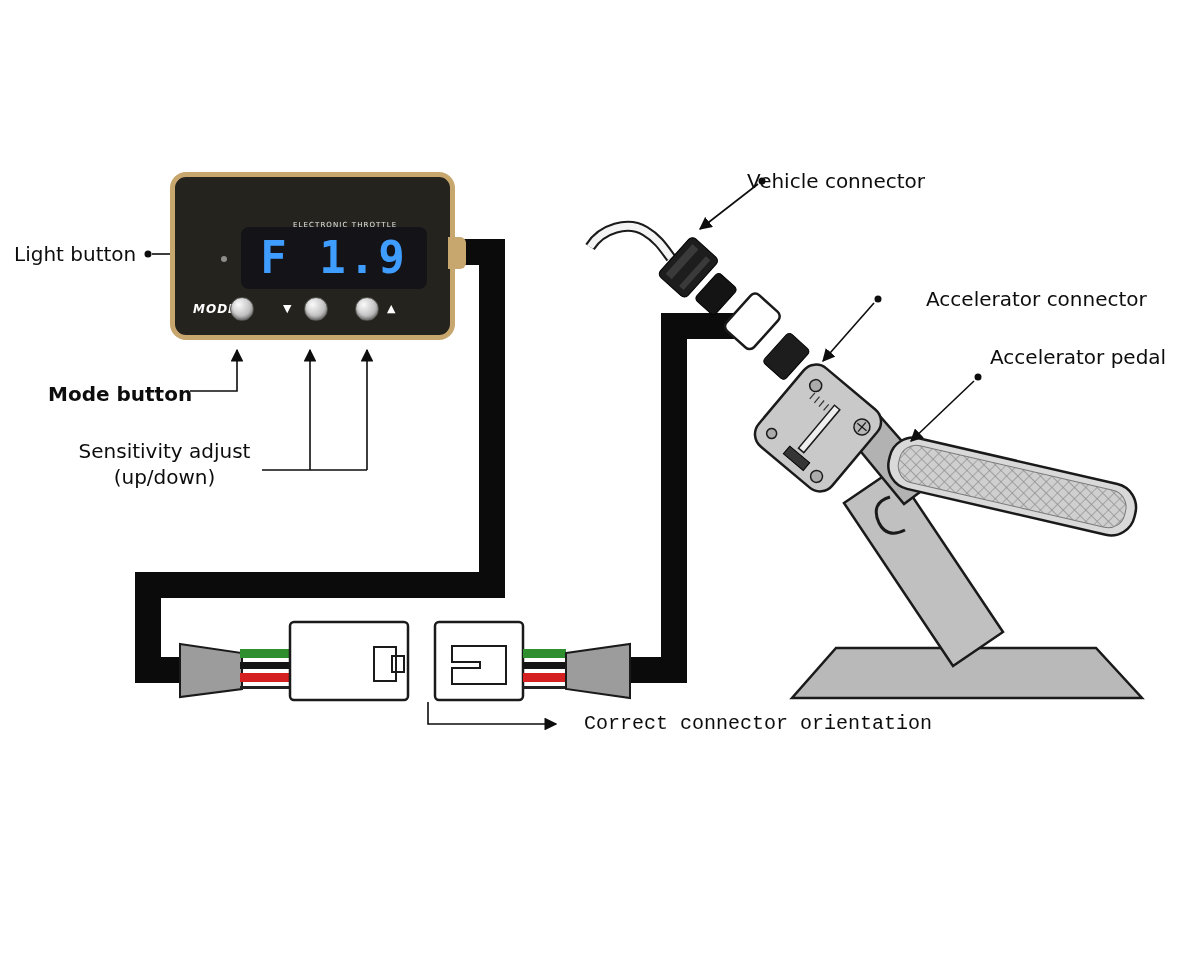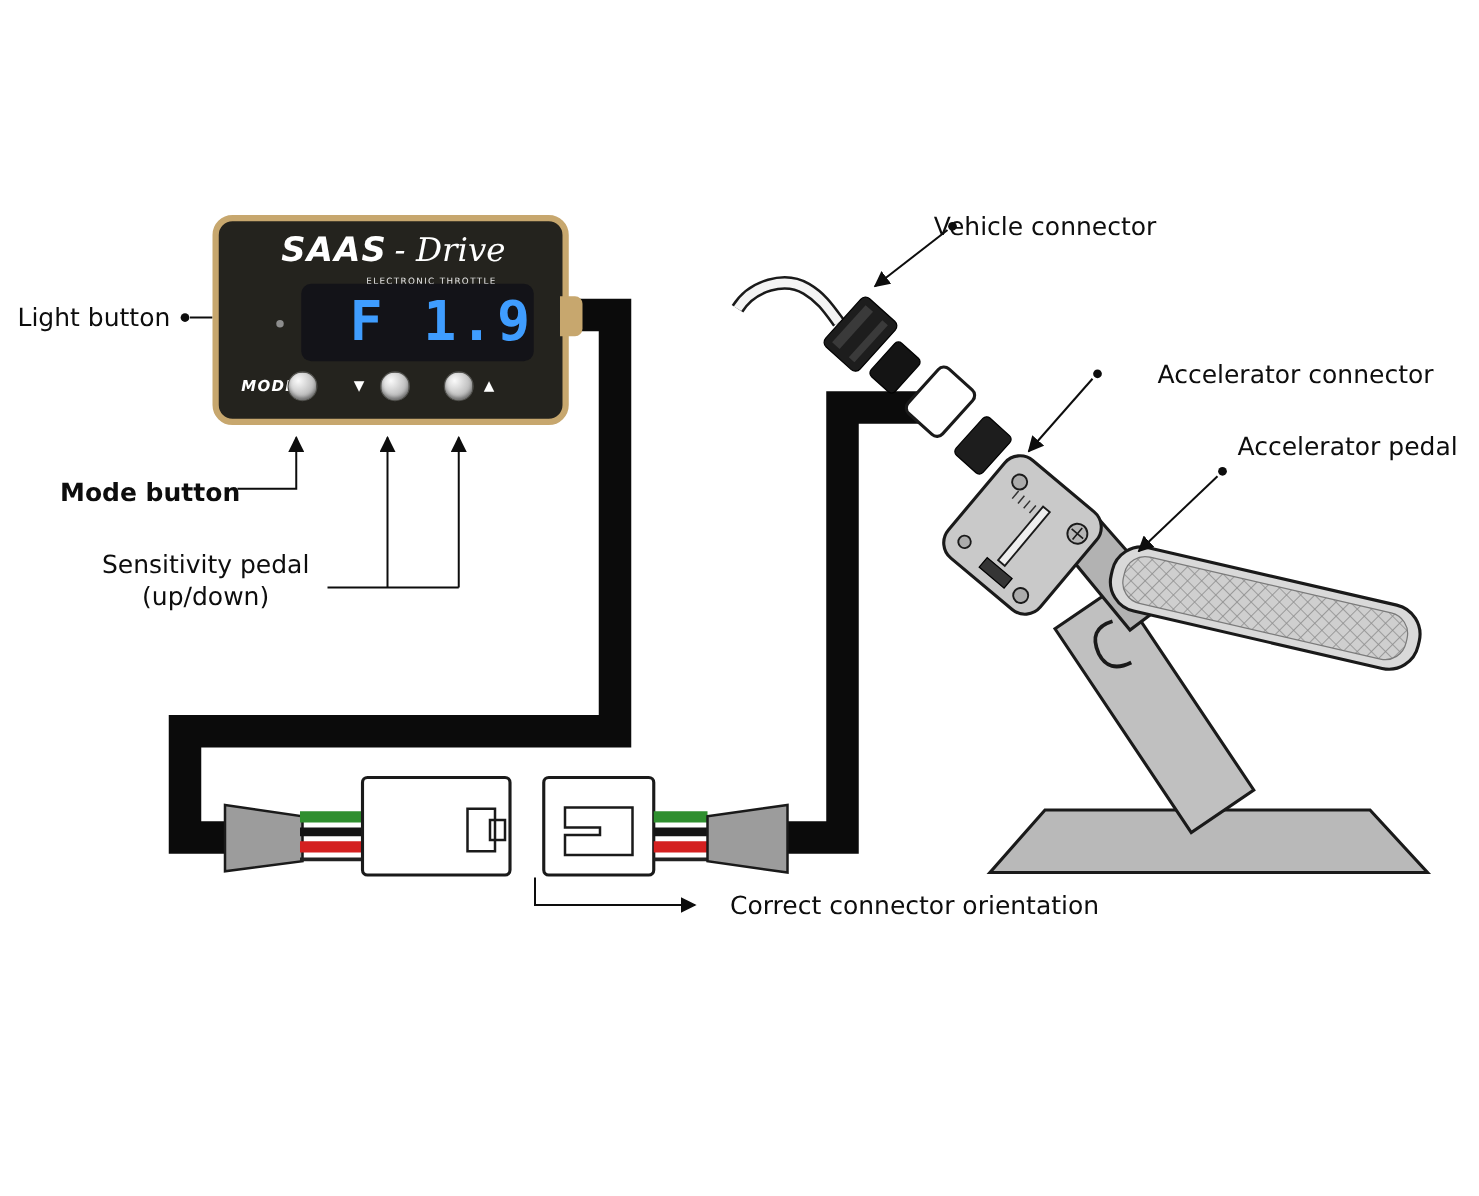--- a/index.html
+++ b/index.html
@@ -13,40 +13,40 @@
   .cable-tab{position:absolute;right:-16px;top:60px;width:18px;height:32px;background:#c7a76e;
           border-radius:0 6px 6px 0;}
   .brand{position:absolute;left:50px;top:8px;white-space:nowrap;color:#ffffff;}
   .brand-saas{font-family:"DejaVu Sans", sans-serif;font-weight:bold;font-style:italic;
           font-size:27px;letter-spacing:1px;}
   .brand-drive{font-family:"DejaVu Serif", serif;font-style:italic;font-size:26px;margin-left:6px;}
   .tagline{position:absolute;left:118px;top:44px;font-size:7px;letter-spacing:1.1px;color:#e6e6e6;}
   .sensor-dot{position:absolute;left:46px;top:79px;width:6px;height:6px;border-radius:50%;background:#8d8d8d;}
   .display{position:absolute;left:66px;top:50px;width:186px;height:62px;background:#131318;
           border-radius:8px;color:#3f9dff;font-family:"DejaVu Sans Mono", monospace;font-weight:bold;
-          font-size:44px;line-height:62px;text-align:right;letter-spacing:3px;}
+          font-size:44px;line-height:62px;text-align:center;letter-spacing:3px;}
   .controls{position:absolute;left:0;right:0;bottom:10px;height:30px;}
   .mode-label{position:absolute;left:18px;top:7px;font-size:12px;font-weight:bold;font-style:italic;
           letter-spacing:1px;color:#ffffff;}
   .btn{position:absolute;top:2px;width:24px;height:24px;border-radius:50%;
           background:radial-gradient(circle at 35% 30%, #fafafa, #c2c2c2 55%, #8b8b8b);
           border:1px solid #50504c;box-shadow:inset 0 -2px 3px rgba(0,0,0,.35);box-sizing:border-box;}
   .b1{left:55px}.b2{left:129px}.b3{left:180px}
   .tri{position:absolute;top:7px;color:#ffffff;font-size:11px;}
   .tri.down{left:108px}.tri.up{left:212px}
 
   
   .label{position:absolute;font-size:20px;color:#0d0d0d;white-space:nowrap;}
   .lbl-light{left:14px;top:242px;}
   .lbl-mode{left:48px;top:382px;font-weight:bold;}
   .lbl-sens{left:62px;top:438px;width:205px;text-align:center;white-space:normal;line-height:26px;}
   .lbl-vehicle{left:747px;top:169px;}
   .lbl-accconn{left:890px;top:287px;margin-left:36px;}
   .lbl-pedal{left:990px;top:345px;}
-  .lbl-orient{left:584px;top:712px;}
+  .lbl-orient{left:584px;top:712px;font-family:Liberation Mono, monospace;}
 </style>
 </head>
 <body>
 
 <div class="canvas">
 
   <svg class="diagram" width="1183" height="957" viewBox="0 0 1183 957">
     <defs>
       <marker id="arrow" viewBox="0 0 10 10" refX="9" refY="5" markerWidth="8" markerHeight="8" orient="auto-start-reverse" markerUnits="strokeWidth">
         <path d="M0,0 L10,5 L0,10 z" fill="#0d0d0d"></path>
@@ -154,40 +154,37 @@
       <circle cx="978" cy="377" r="3.5" fill="#0d0d0d"></circle>
       <path d="M 974 381 L 911 441" fill="none" stroke="#0d0d0d" stroke-width="1.6" marker-end="url(#arrow)"></path>
     </g>
     <g>
       <path d="M 428 702 V 724 H 556" fill="none" stroke="#0d0d0d" stroke-width="1.6" marker-end="url(#arrow)"></path>
     </g>
   </svg>
 
   <div class="device">
     <div class="cable-tab"></div>
-    <div class="brand">
-      <span class="brand-saas">SAAS</span><span class="brand-drive">- Drive</span>
-    </div>
     <div class="tagline">ELECTRONIC THROTTLE CONTROLLER</div>
     <div class="sensor-dot"></div>
     <div class="display">F 1.9</div>
     <div class="controls">
       <span class="mode-label">MODE</span>
       <span class="btn b1"></span>
       <span class="tri down">▼</span>
       <span class="btn b2"></span>
       <span class="btn b3"></span>
       <span class="tri up">▲</span>
     </div>
   </div>
 
   <div class="label lbl-light">Light button</div>
   <div class="label lbl-mode">Mode button</div>
   <div class="label lbl-sens">
-    <div>Sensitivity pedal</div>
+    <div>Sensitivity adjust</div>
     <div>(up/down)</div>
   </div>
   <div class="label lbl-vehicle">Vehicle connector</div>
   <div class="label lbl-accconn">Accelerator connector</div>
   <div class="label lbl-pedal">Accelerator pedal</div>
   <div class="label lbl-orient">Correct connector orientation</div>
 
 </div>
 
 </body></html>

